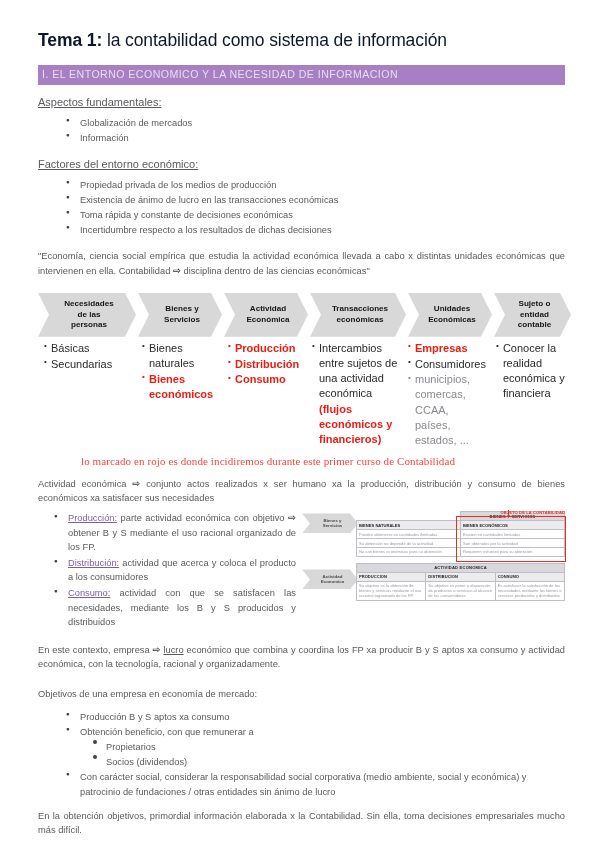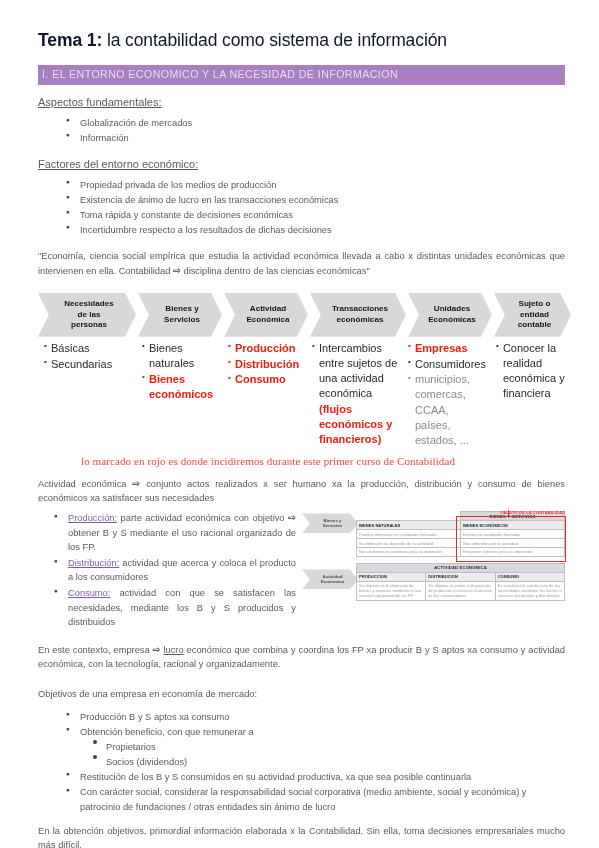--- a/index.html
+++ b/index.html
@@ -499,21 +499,20 @@
 
     <div class="lead" style="margin-bottom:8px">Objetivos de una empresa en economía de mercado:</div>
     <ul class="bul" style="margin-bottom:10px">
       <li>Producción B y S aptos xa consumo</li>
       <li><span>Obtención beneficio, con que remunerar a</span>
         <ul class="sub">
           <li>Propietarios</li>
           <li>Socios (dividendos)</li>
         </ul>
       </li>
-      <li>Restitución de los B y S consumidos en su actividad productiva, xa que sea posible continuarla</li>
       <li>Con carácter social, considerar la responsabilidad social corporativa (medio ambiente, social y económica) y patrocinio de fundaciones / otras entidades sin ánimo de lucro</li>
     </ul>
 
     <p class="quote-p" style="margin-bottom:12px">En la obtención objetivos, primordial información elaborada x la Contabilidad. Sin ella, toma decisiones empresariales mucho más difícil.</p>
     <p class="quote-p">Empresas agrupables en diferentes formas, en función objetivos clasificación:</p>
 
   </div>
 </div>
 
 </body></html>

